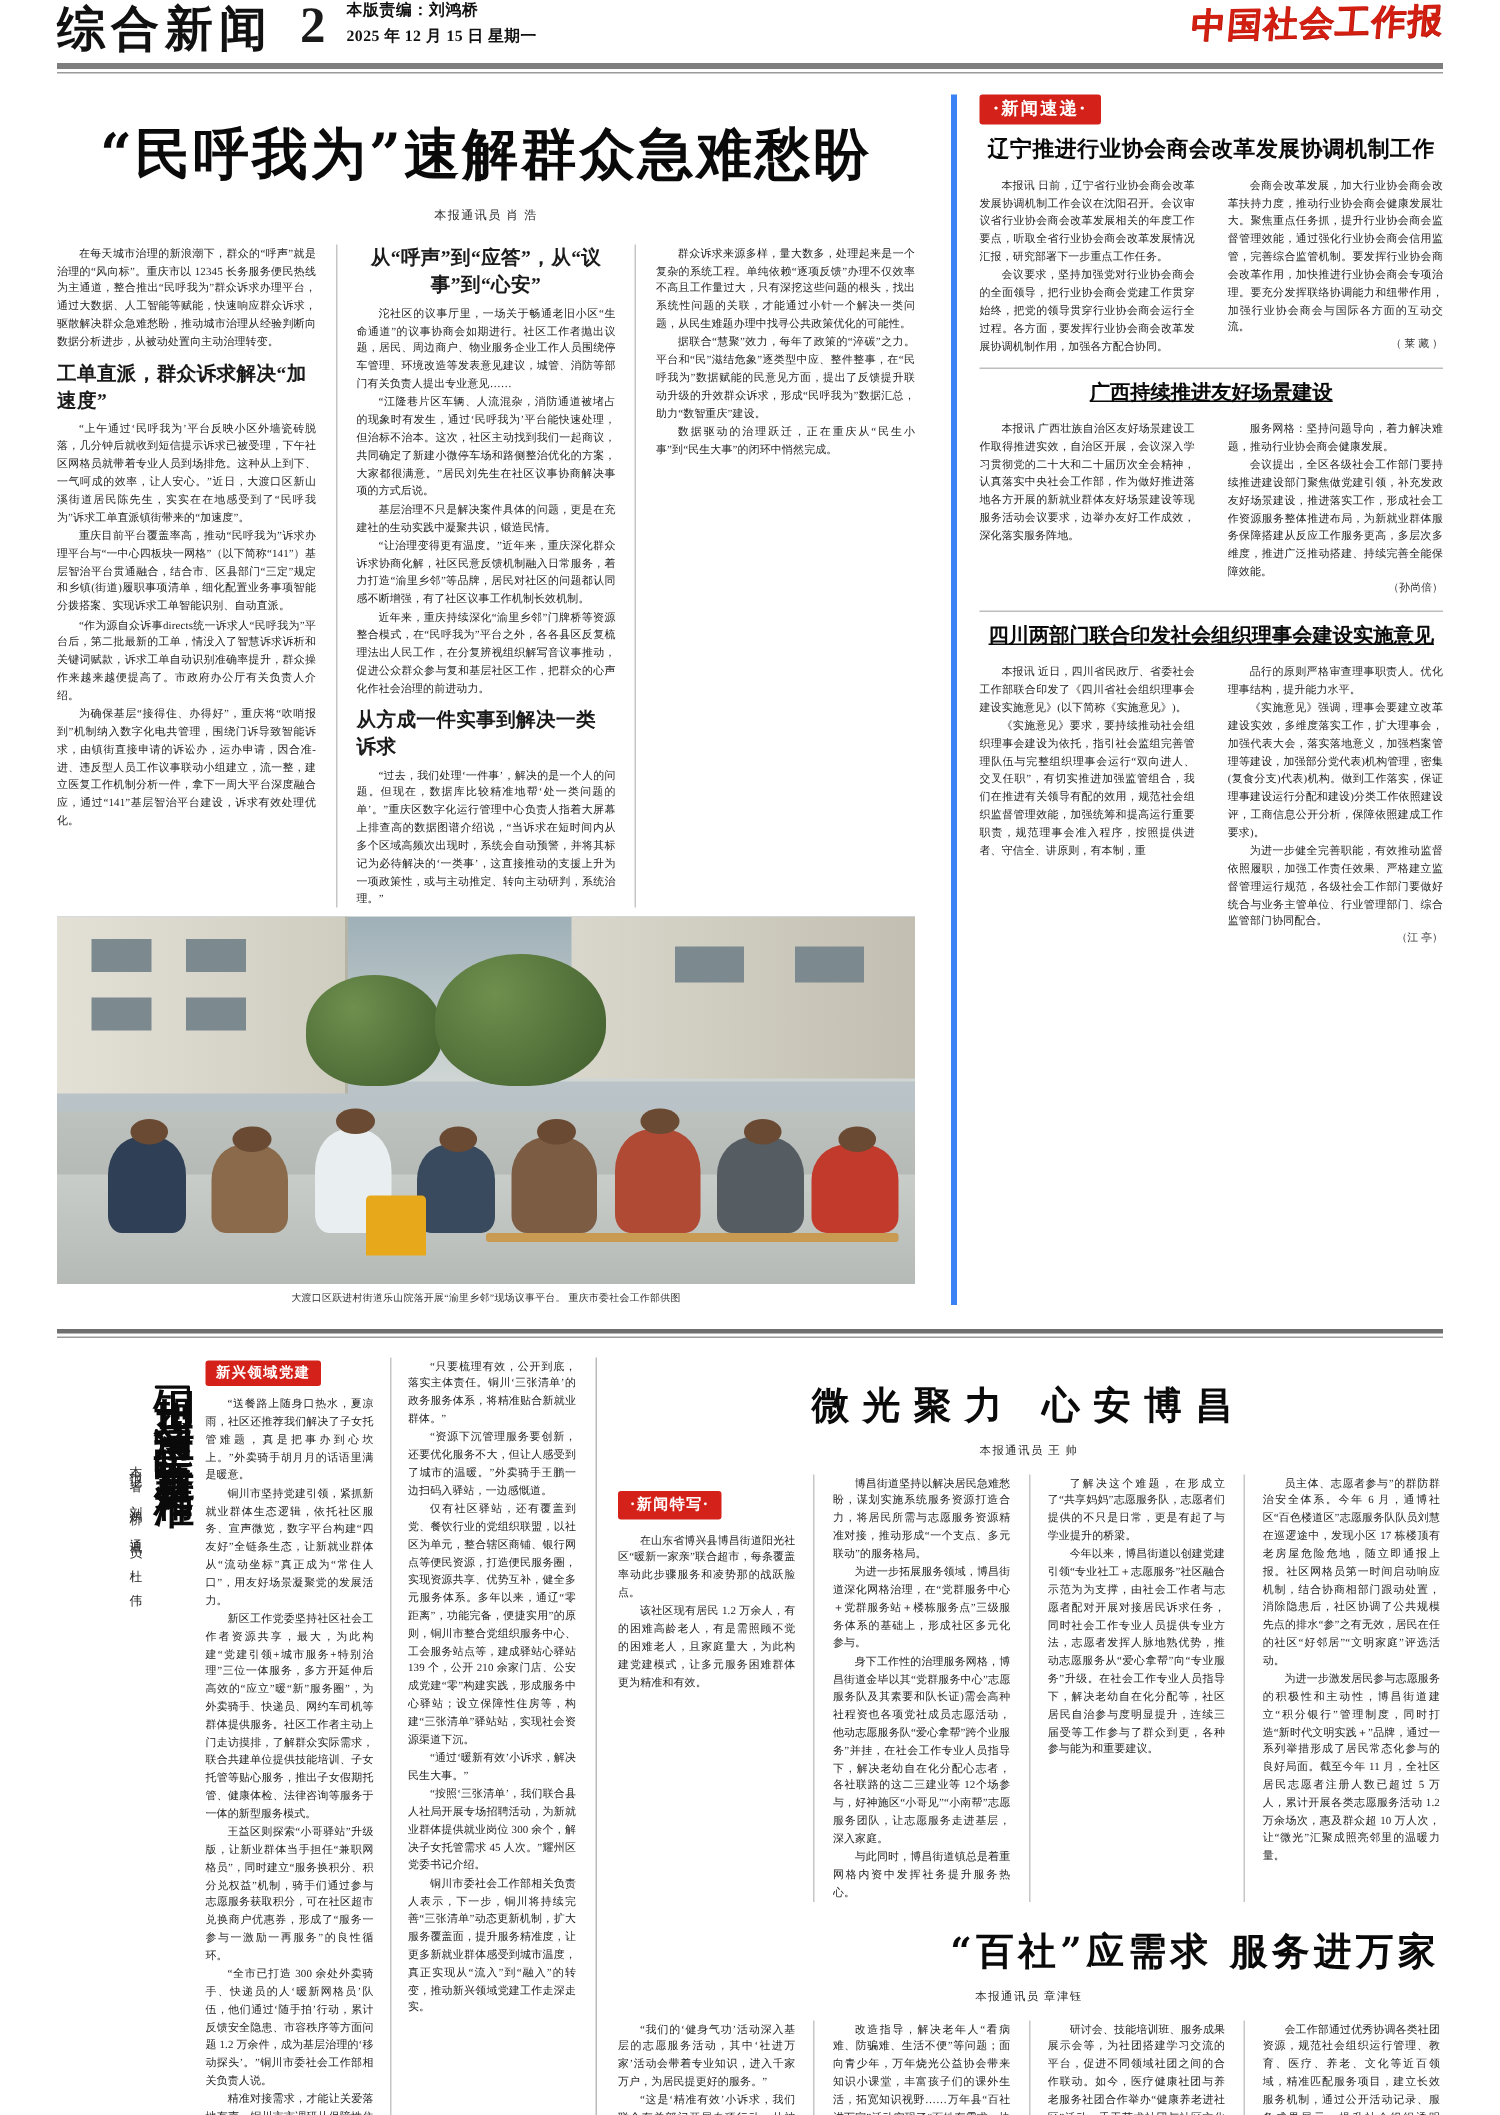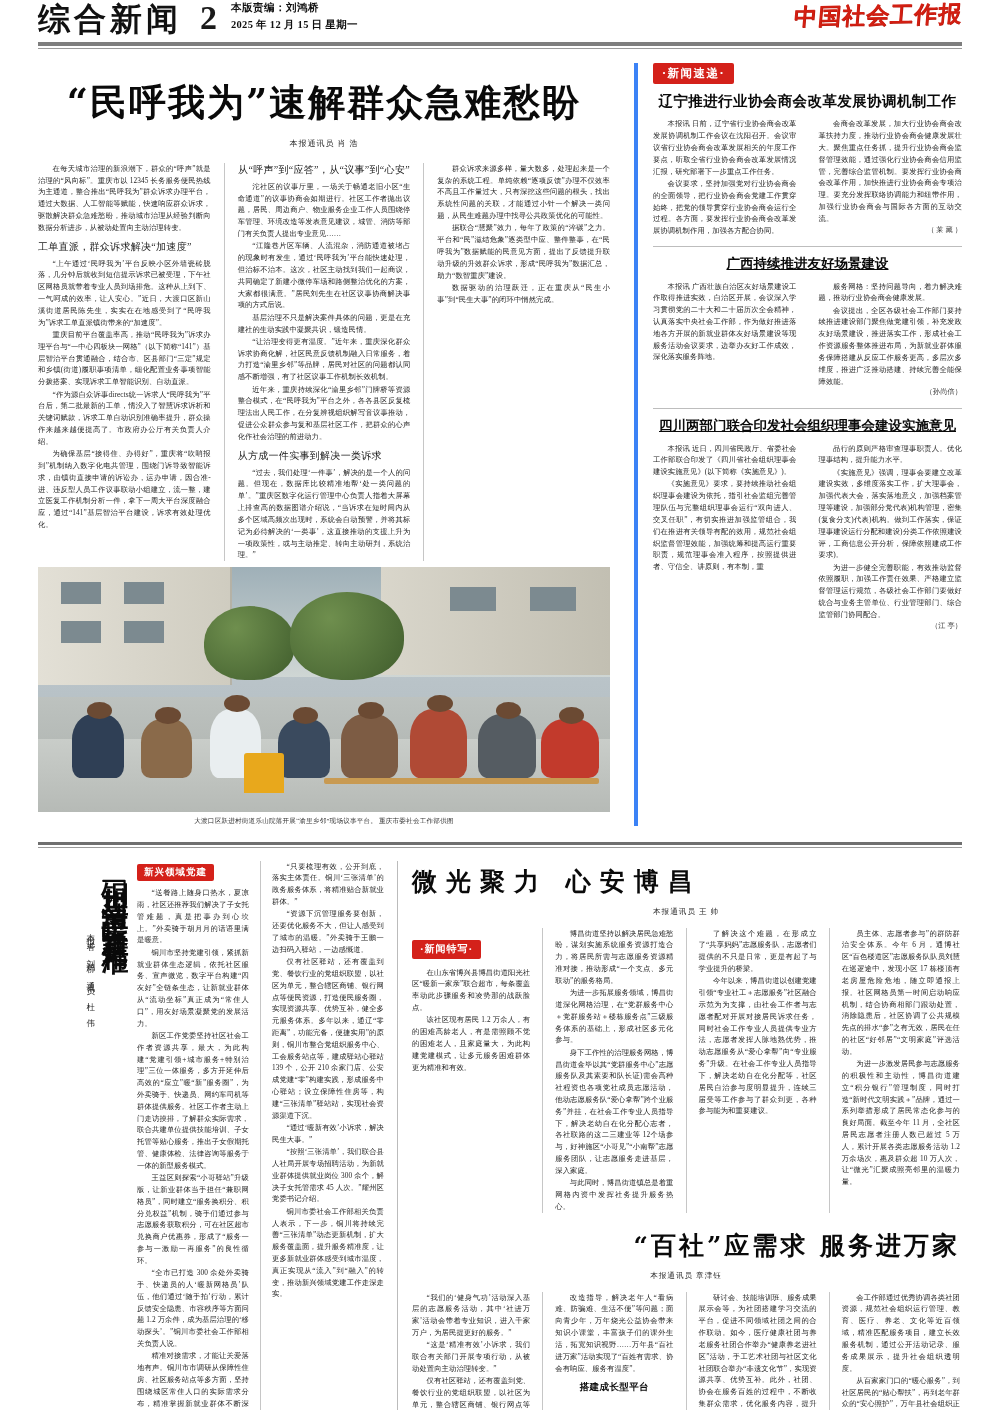--- a/index.html
+++ b/index.html
@@ -36,21 +36,21 @@
     text-shadow:0.5px 0.5px 0 #b01409;
   }
   .mh-rule { height:4px; background:#7e7e7e; margin-top:7px; }
   .mh-rule2 { height:1px; background:#9a9a9a; margin-top:1.5px; }
 
   
   .col-text { font-size:7.3px; line-height:1.62; text-align:justify; color:#242424; letter-spacing:0.1px;}
   .col-text p { margin:0 0 0 0; text-indent:2em; }
   .col-text p + p { margin-top:0.5px; }
   .sub-h { font-size:9.5px; font-weight:700; text-align:center; margin:7px 0 5px; letter-spacing:0.4px; color:#0d0d0d;}
-  .sub-h-l { font-size:10px; font-weight:400; margin:6px 0 4px; letter-spacing:0.3px;}
+  .sub-h-l { font-size:13px; font-weight:700; margin:6px 0 4px; letter-spacing:0.3px;}
 
   
   .lead { margin-top:14px; display:flex; gap:0; }
   .lead-main { width:600px; padding-right:24px; border-right:4px solid #3b82f6; }
   .lead-side { width:324px; padding-left:15px; }
 
   .headline-main {
     font-family:"DejaVu Serif",serif;
     font-size:37px; font-weight:700; text-align:center;
     letter-spacing:2px; line-height:1.25; color:#0a0a0a;
@@ -125,22 +125,22 @@
   .b2c { width:112px; }
 
   .badge-red2 {
     display:inline-block; background:#d4211a; color:#fff;
     font-size:9.5px; font-weight:700; padding:2px 7px 2.5px;
     letter-spacing:1px; font-family:"DejaVu Serif",serif; border-radius:2px;
   }
 
   .headline2 {
     font-family:"DejaVu Serif",serif;
-    font-size:25px; font-weight:700; text-align:left;
-    letter-spacing:9px; color:#0a0a0a; margin-top:4px;
+    font-size:25px; font-weight:700; text-align:center;
+    letter-spacing:9px; color:#0a0a0a; margin-top:15px;
   }
   .headline3 {
     font-family:"DejaVu Serif",serif;
     font-size:25px; font-weight:700; text-align:right;
     letter-spacing:3px; color:#0a0a0a;
   }
   .byline2 { text-align:center; font-size:7.6px; margin-top:9px; letter-spacing:1px; color:#2a2a2a;}
 
   .b2r-cols { display:flex; gap:12px; margin-top:11px; }
   .b2rc { width:128px; }

